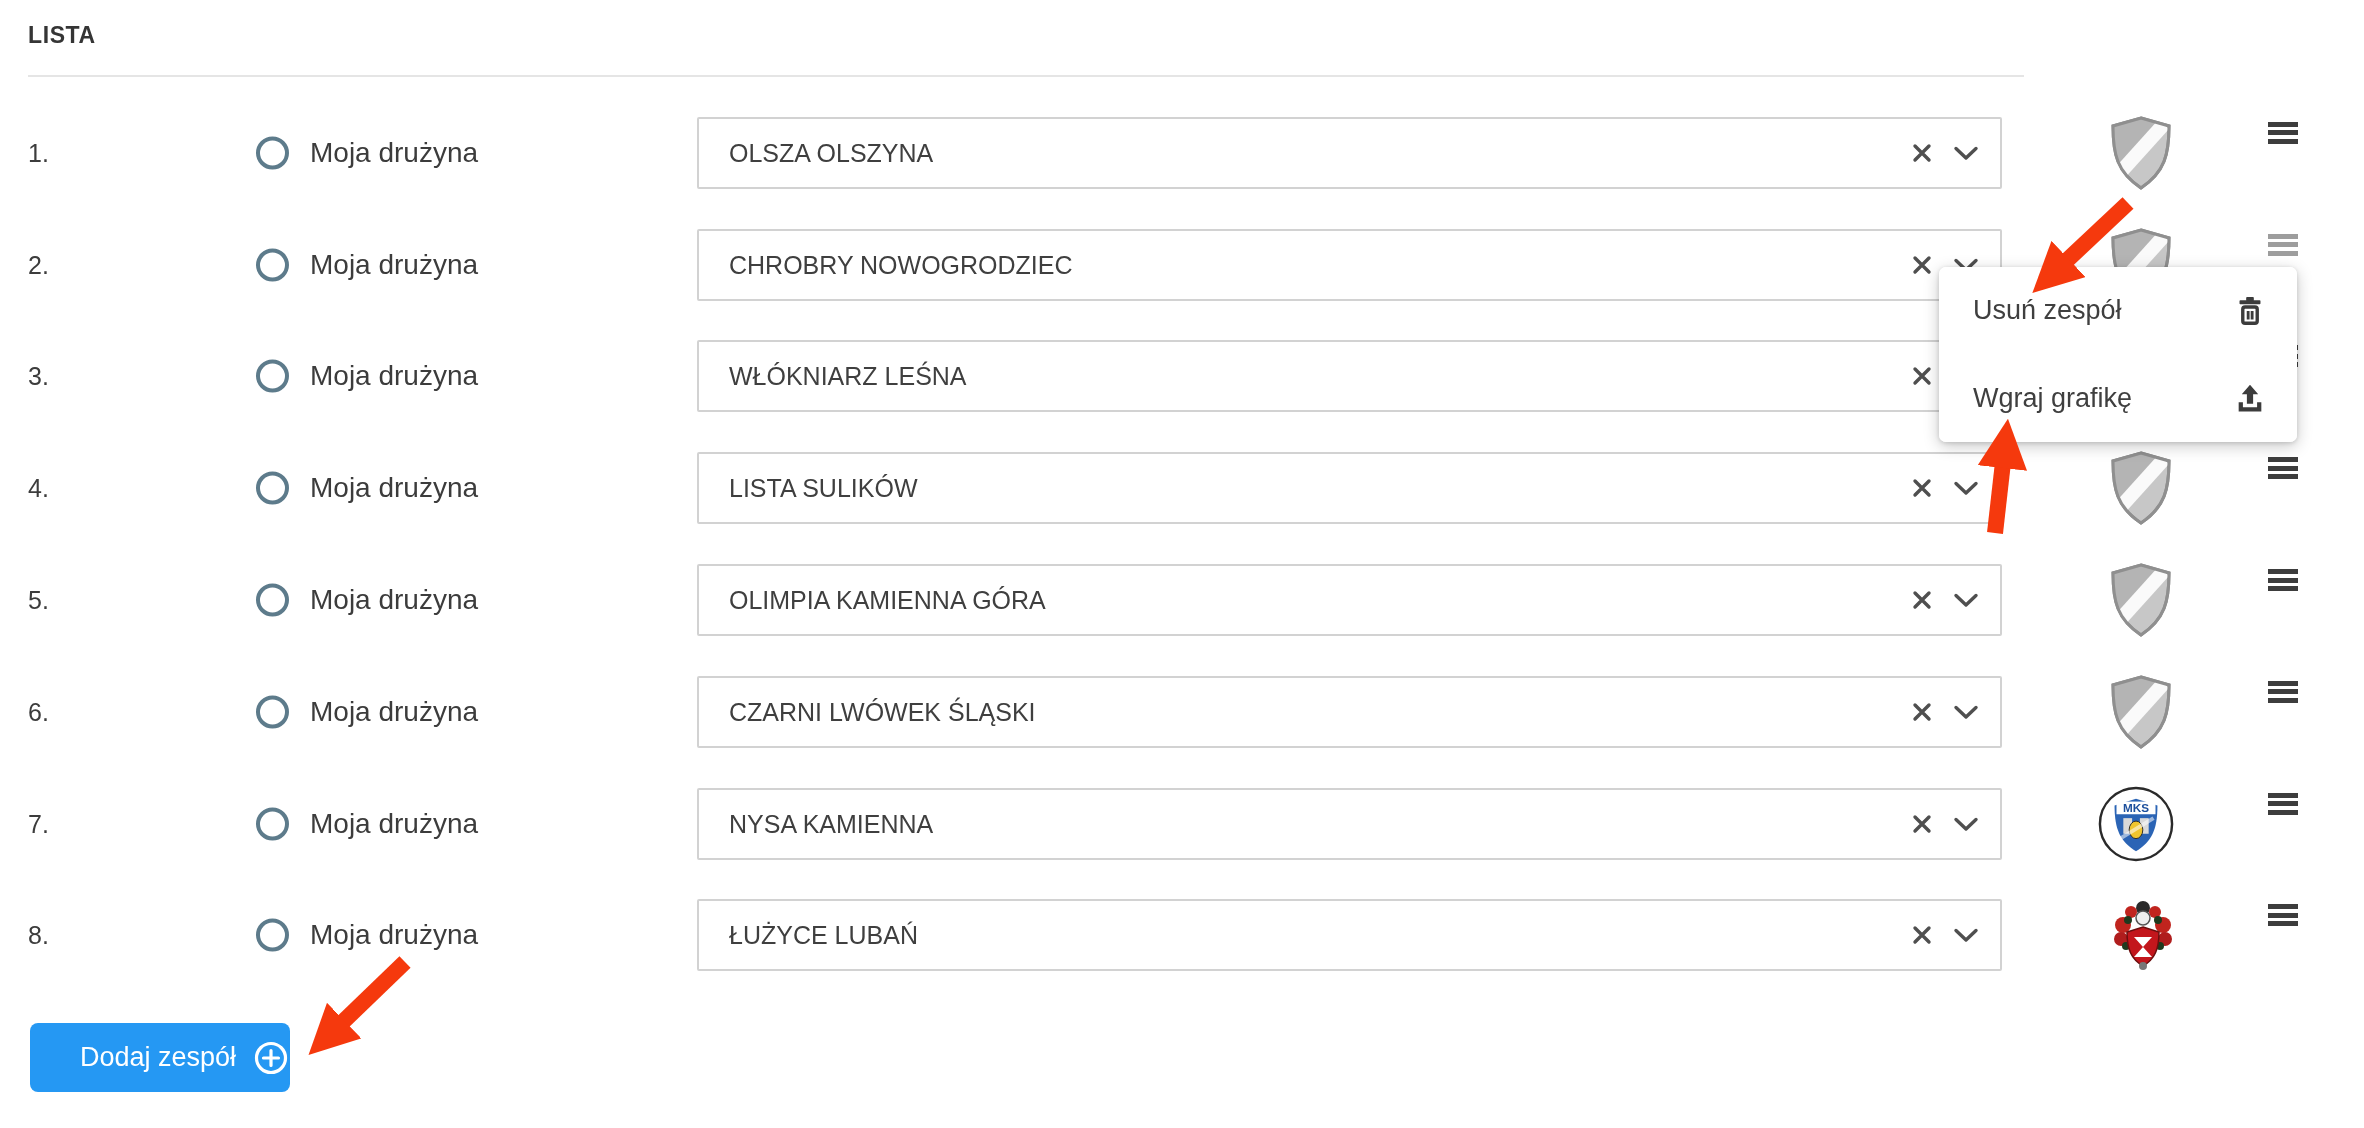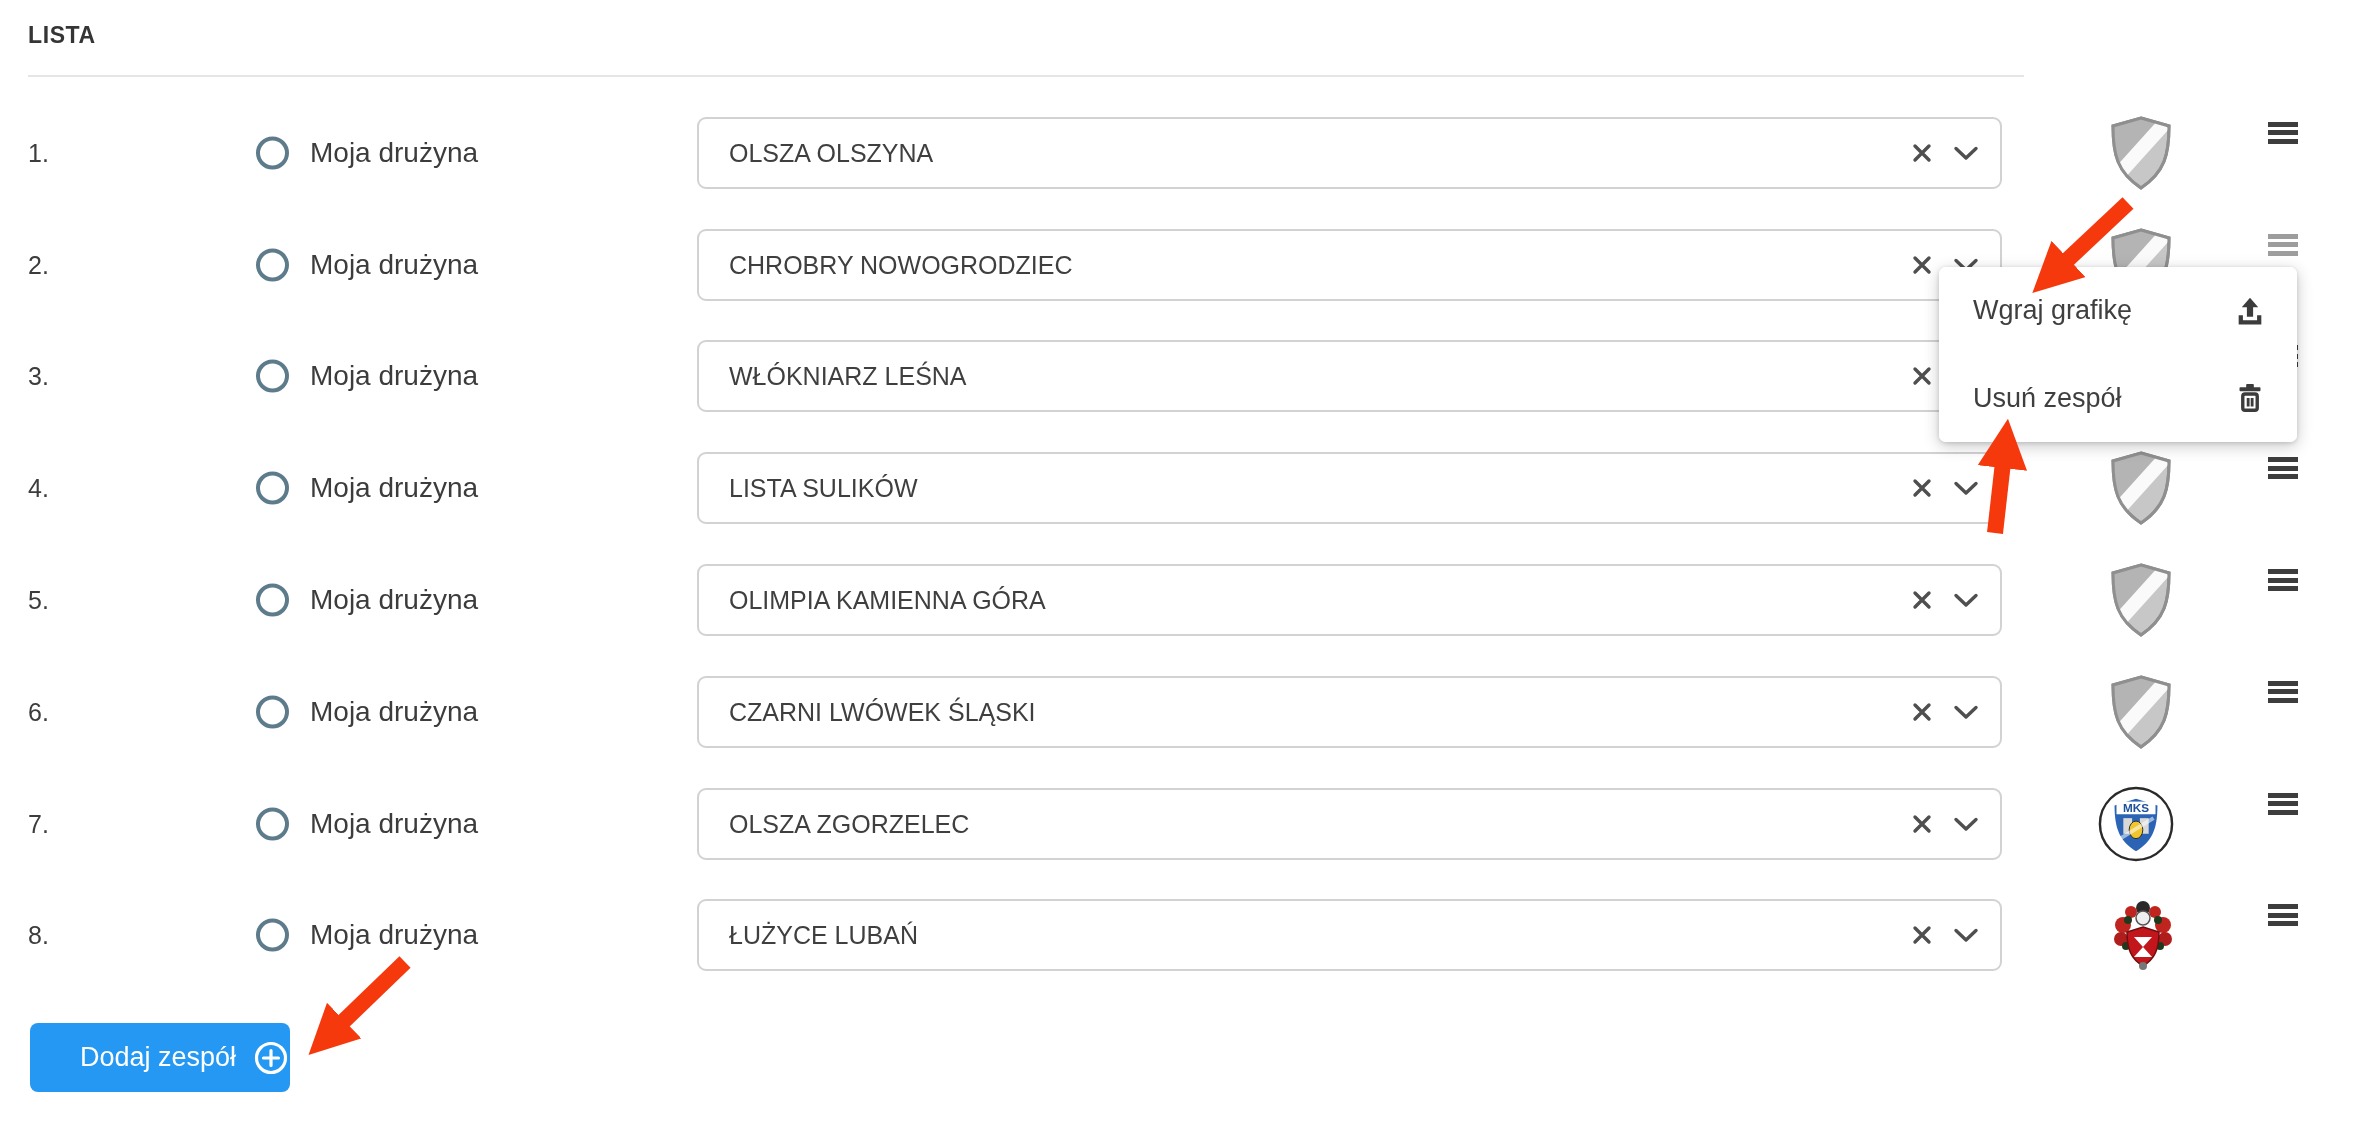--- a/index.html
+++ b/index.html
@@ -28,21 +28,21 @@
   .row{position:relative;height:111.8px;}
   .row-num{position:absolute;left:28px;top:50%;transform:translateY(-50%);font-size:25px;color:#3c3c3c;}
   .radio{
     position:absolute;left:256px;top:50%;transform:translateY(-50%);
     width:33px;height:33px;border:4px solid var(--radio-border);border-radius:50%;background:#fff;
   }
   .row-label{position:absolute;left:310px;top:50%;transform:translateY(-50%);font-size:28px;color:#3c3c3c;}
 
   .team-select{
     position:absolute;left:697px;top:50%;transform:translateY(-50%);
-    width:1305px;height:72px;background:#fff;border:2px solid var(--border-gray);border-radius:9px;
+    width:1305px;height:72px;background:#fff;border:2px solid var(--border-gray);border-radius:2px;
   }
   .team-value{position:absolute;left:30px;top:50%;transform:translateY(-50%);font-size:25px;color:#3f3f3f;white-space:nowrap;}
   .clear-x{position:absolute;left:1212px;top:calc(50% - 11px);}
   .chev{position:absolute;left:1254px;top:calc(50% - 7px);}
 
   .badge-host{
     position:absolute;left:2095px;top:50%;transform:translateY(-50%);
     width:80px;height:80px;display:flex;align-items:center;justify-content:flex-end;
   }
   .hamburger{
@@ -289,21 +289,21 @@
           <span></span>
           <span></span>
     </div>
   </div>
 
   <div class="row">
     <div class="row-num">7.</div>
     <div class="radio"></div>
     <div class="row-label">Moja drużyna</div>
     <div class="team-select">
-      <span class="team-value">OLSZA ZGORZELEC</span>
+      <span class="team-value">NYSA KAMIENNA</span>
       <svg class="clear-x" width="22" height="22" viewBox="0 0 22 22">
         <path d="M4 4 L18 18 M18 4 L4 18" stroke="#4f4f4f" stroke-width="3.4" stroke-linecap="round" fill="none"></path>
       </svg>
       <svg class="chev" width="26" height="15" viewBox="0 0 26 15">
         <path d="M3 2.5 L13 12 L23 2.5" stroke="#4f4f4f" stroke-width="3.4" stroke-linecap="round" stroke-linejoin="round" fill="none"></path>
       </svg>
     </div>
     <div class="badge-host">
   <svg width="78" height="78" viewBox="0 0 80 80">
     <circle cx="40" cy="40" r="37" fill="#ffffff" stroke="#2a2a2a" stroke-width="2.5"></circle>
@@ -359,36 +359,36 @@
     <div class="hamburger">
       <span></span>
           <span></span>
           <span></span>
     </div>
   </div>
 </div>
 
   <div class="context-menu">
     <div class="menu-item">
-      <span>Wgraj grafikę</span>
-      <svg width="34" height="34" viewBox="0 0 24 24">
-        <path d="M12 2.6 L17.8 9.3 H14.2 V16 H9.8 V9.3 H6.2 Z" fill="#3c3c3c"></path>
-        <path d="M4 15 L7 15 L7 18.6 L17 18.6 L17 15 L20 15 L20 21.6 L4 21.6 Z" fill="#3c3c3c"></path>
-      </svg>
-    </div>
-    <div class="menu-item">
       <span>Usuń zespół</span>
       <svg width="34" height="34" viewBox="0 0 24 24">
         <rect x="9.3" y="2.2" width="5.4" height="2.8" rx="0.6" fill="#3c3c3c"></rect>
         <rect x="4.6" y="4.4" width="14.8" height="2.8" rx="0.6" fill="#3c3c3c"></rect>
         <rect x="6.9" y="9.2" width="10.2" height="11.4" rx="1.6" fill="none" stroke="#3c3c3c" stroke-width="2.4"></rect>
         <rect x="9.7" y="12" width="2" height="6" fill="#3c3c3c"></rect>
         <rect x="12.5" y="12" width="2" height="6" fill="#3c3c3c"></rect>
       </svg>
     </div>
+    <div class="menu-item">
+      <span>Wgraj grafikę</span>
+      <svg width="34" height="34" viewBox="0 0 24 24">
+        <path d="M12 2.6 L17.8 9.3 H14.2 V16 H9.8 V9.3 H6.2 Z" fill="#3c3c3c"></path>
+        <path d="M4 15 L7 15 L7 18.6 L17 18.6 L17 15 L20 15 L20 21.6 L4 21.6 Z" fill="#3c3c3c"></path>
+      </svg>
+    </div>
   </div>
 
   <button class="add-btn">
     <span>Dodaj zespół</span>
     <svg width="38" height="38" viewBox="0 0 38 38">
       <circle cx="19" cy="19" r="14.5" fill="none" stroke="#ffffff" stroke-width="3.2"></circle>
       <path d="M19 11.5 V26.5 M11.5 19 H26.5" stroke="#ffffff" stroke-width="3.2" stroke-linecap="round"></path>
     </svg>
   </button>
 

